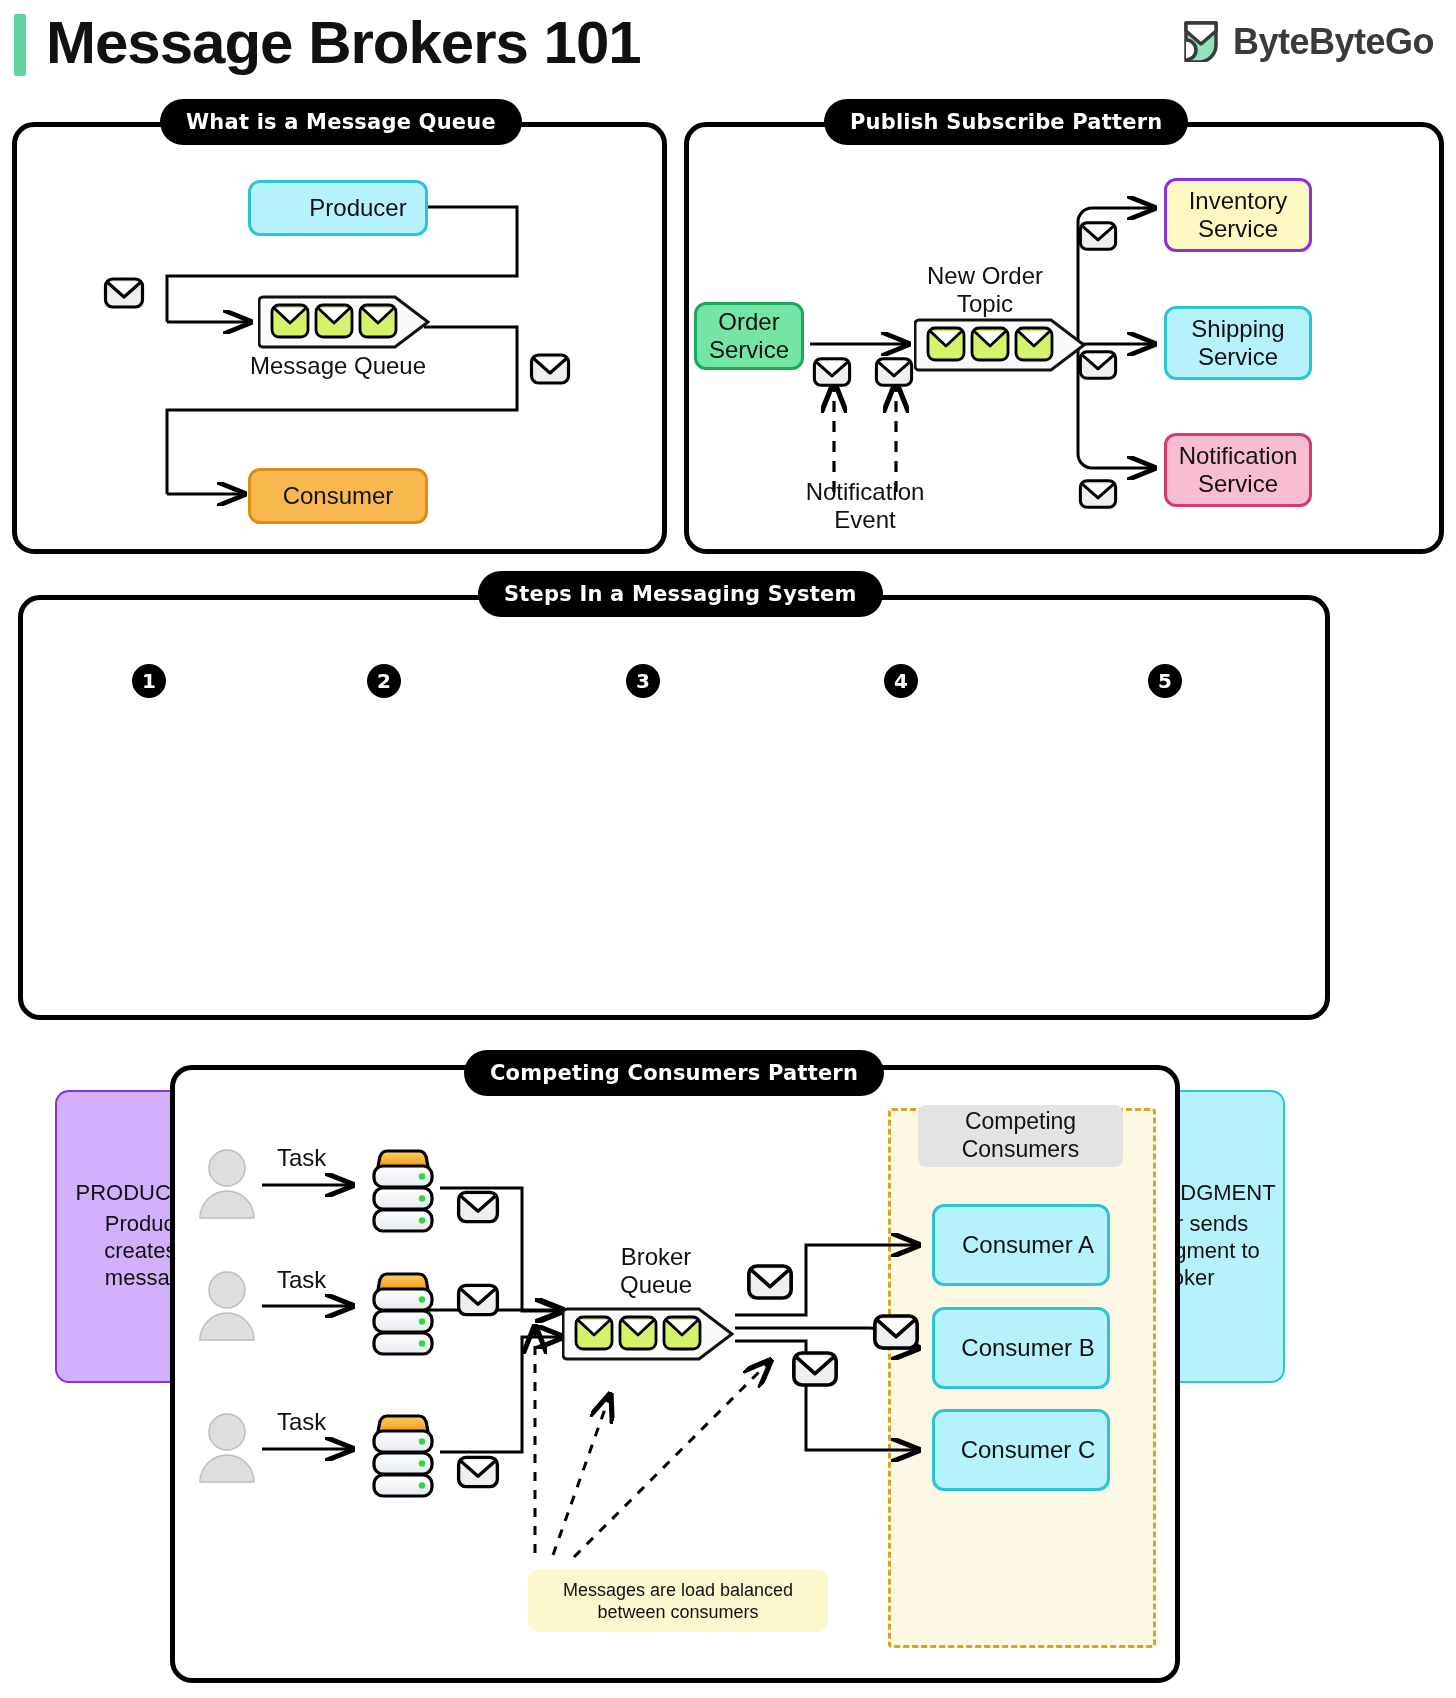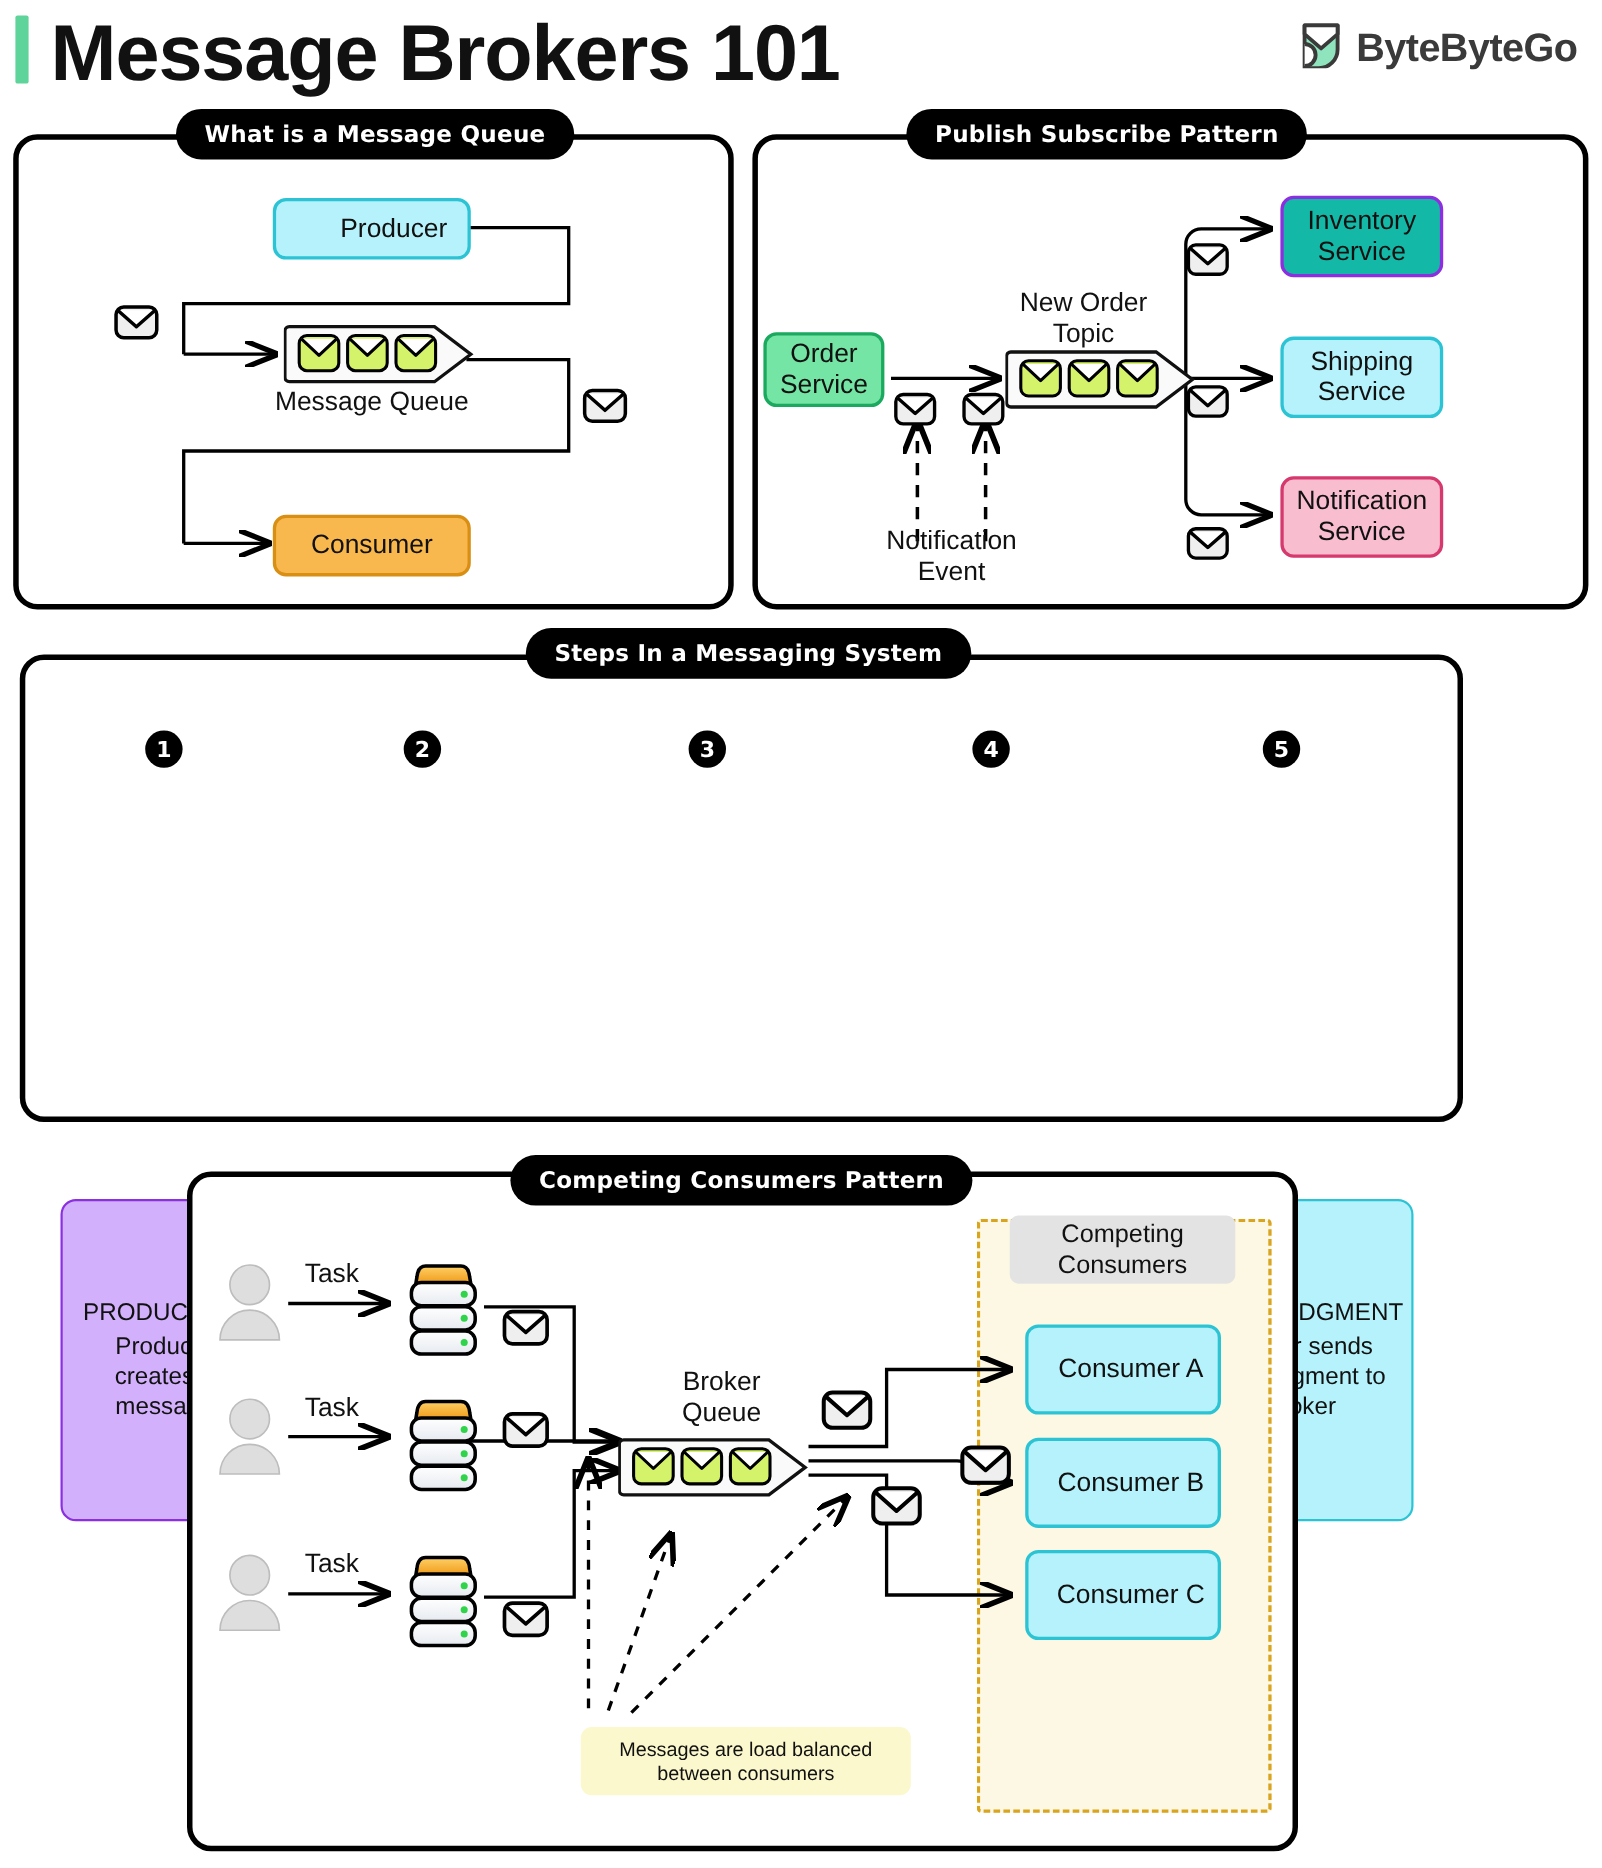--- a/index.html
+++ b/index.html
@@ -8,21 +8,21 @@
     width:1456px; height:1698px; position:relative;
     font-family:"Liberation Sans", sans-serif;
     color:#111;
     overflow:hidden;
   }
 
   
   #header { position:absolute; left:0; top:0; width:1456px; height:92px; }
   #title-bar { position:absolute; left:14px; top:14px; width:12px; height:62px;
                background:#5fd49a; border-radius:2px; }
-  #page-title { position:absolute; left:46px; top:8px; font-size:72px; font-weight:700;
+  #page-title { position:absolute; left:46px; top:8px; font-size:60px; font-weight:700;
                 letter-spacing:-1px; white-space:nowrap; }
   #brand { position:absolute; right:22px; top:18px; display:flex; align-items:center; gap:12px; }
   #brand-name { font-size:36px; font-weight:700; color:#3a3a3a; letter-spacing:-0.5px; }
 
   
   .panel { position:absolute; border:5px solid #000; border-radius:22px; background:#fff; }
   .panel-title {
     position:absolute; background:#000; color:#fff; border-radius:40px;
     font-size:21px; font-weight:800; letter-spacing:0.2px;
     display:flex; align-items:center; justify-content:center;
@@ -246,21 +246,21 @@
     <path d="M4,10 L21,25 L38,10" fill="#ffffff" stroke="#000" stroke-width="3.2" stroke-linejoin="round"></path>
   </svg>
 </div>
 <div class="env" style="left:1078px; top:474px;">
   <svg width="40" height="40" viewBox="0 0 42 42">
     <rect x="2.5" y="7" width="37" height="28" rx="7" fill="#efefef" stroke="#000" stroke-width="3.2"></rect>
     <path d="M4,10 L21,25 L38,10" fill="#ffffff" stroke="#000" stroke-width="3.2" stroke-linejoin="round"></path>
   </svg>
 </div>
 
-<div class="nodebox" style="left:1164px; top:178px; width:148px; height:74px; background:#14b8a6; border-color:#8b2fe0;">
+<div class="nodebox" style="left:1164px; top:178px; width:148px; height:74px; background:#fef9c3; border-color:#8b2fe0;">
   <span>Inventory
 Service</span>
 </div>
 <div class="nodebox" style="left:1164px; top:306px; width:148px; height:74px; background:#b6f2fb; border-color:#2cc4d4;">
   <span>Shipping
 Service</span>
 </div>
 <div class="nodebox" style="left:1164px; top:433px; width:148px; height:74px; background:#f9bdd0; border-color:#d6396e;">
   <span>Notification
 Service</span>

